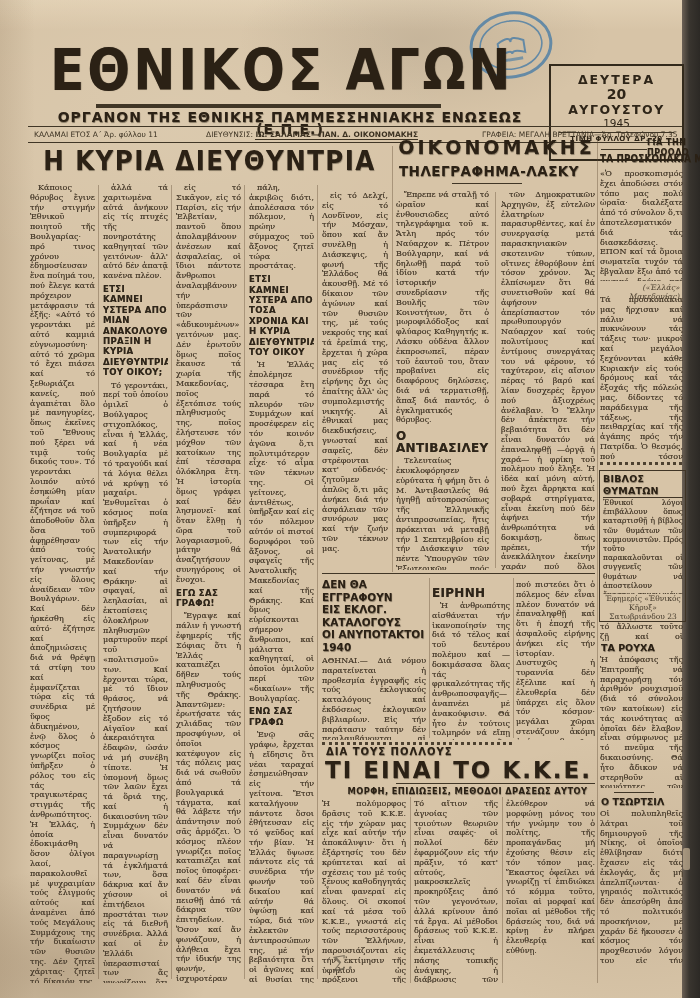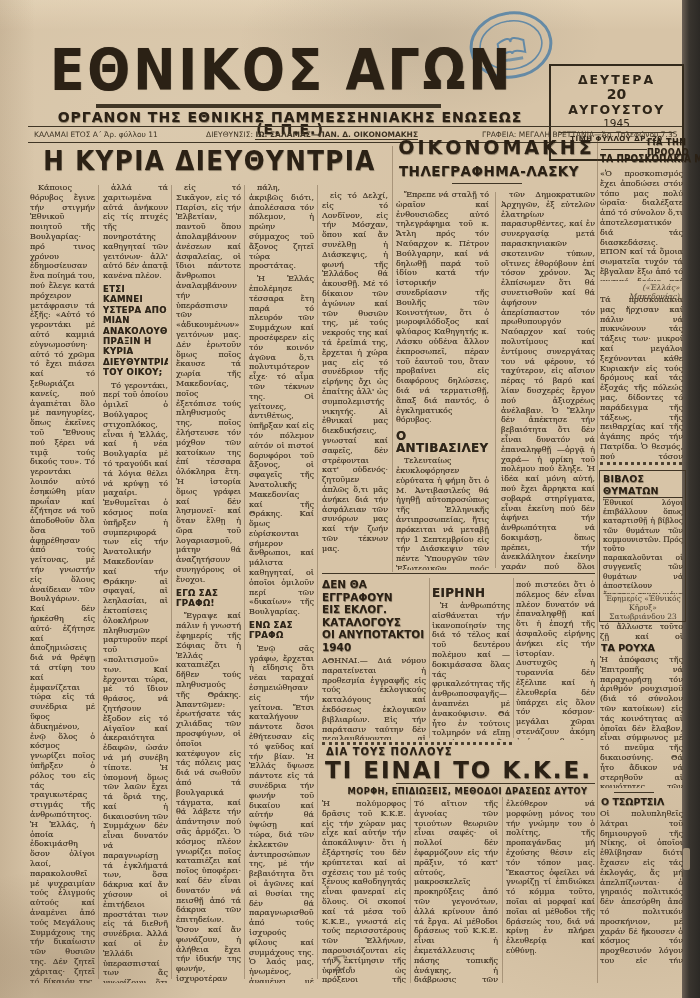--- a/index.html
+++ b/index.html
@@ -80,20 +80,21 @@
       <p class="cap">ΕΤΣΙ ΚΑΜΝΕΙ ΥΣΤΕΡΑ ΑΠΟ ΜΙΑΝ ΑΝΑΚΟΛΟΥΘΟΝ ΠΡΑΞΙΝ Η ΚΥΡΙΑ ΔΙΕΥΘΥΝΤΡΙΑ ΤΟΥ ΟΙΚΟΥ;</p>
       <p>Τό γεροντάκι, περί τοῦ ὁποίου ὁμιλεῖ ὁ Βούλγαρος στιχοπλόκος, εἶναι ἡ Ἑλλάς, καί ἡ νέα Βουλγαρία μέ τό τραγούδι καί τά λόγια θέλει νά κρύψῃ τό μαχαίρι. Ἐνθυμεῖται ὁ κόσμος ποία ὑπῆρξεν ἡ συμπεριφορά των εἰς τήν Ἀνατολικήν Μακεδονίαν καί τήν Θράκην· αἱ σφαγαί, αἱ λεηλασίαι, αἱ ἐκτοπίσεις ὁλοκλήρων πληθυσμῶν μαρτυροῦν περί τοῦ «πολιτισμοῦ» των. Καί ἔρχονται τώρα, μέ τό ἴδιον θράσος, νά ζητήσουν ἔξοδον εἰς τό Αἰγαῖον καί ἀκεραιότητα ἐδαφῶν, ὡσάν νά μή συνέβη τίποτε. Ἡ ὑπομονή ὅμως τῶν λαῶν ἔχει τά ὅριά της, καί ἡ δικαιοσύνη τῶν Συμμάχων δέν εἶναι δυνατόν νά παραγνωρίσῃ τά ἐγκλήματά των, ὅσα δάκρυα καί ἄν χύσουν οἱ ἐπιτήδειοι προστάται των εἰς τά διεθνῆ συνέδρια. Ἀλλά καί οἱ ἐν Ἑλλάδι ὑπερασπισταί των ἄς γνωρίζουν ὅτι ὁ λαός μας ἔχει μνήμην· ἐνθυμεῖται ποῖοι ἐπανηγύριζον διά τάς νίκας τοῦ ἄξονος καί ποῖοι ἔκλαιον διά τάς νίκας τῶν Συμμάχων.</p>
     </div>
     <div class="abs bt" style="left:176px;top:183px;width:65px;height:800px;">
       <p>εἰς τό Σικᾶγον, εἰς τό Παρίσι, εἰς τήν Ἐλβετίαν, παντοῦ ὅπου ἀπολαμβάνουν ἀνέσεων καί ἀσφαλείας, οἱ ἴδιοι πάντοτε ἄνθρωποι ἀναλαμβάνουν τήν ὑπεράσπισιν τῶν «ἀδικουμένων» γειτόνων μας. Δέν ἐρωτοῦν ὅμως ποῖος ἔκαυσε τά χωρία τῆς Μακεδονίας, ποῖος ἐξετόπισε τούς πληθυσμούς της, ποῖος ἐλήστευσε τόν μόχθον τῶν κατοίκων της ἐπί τέσσαρα ὁλόκληρα ἔτη. Ἡ ἱστορία ὅμως γράφει καί δέν λησμονεῖ· καί ὅταν ἔλθῃ ἡ ὥρα τοῦ λογαριασμοῦ, μάτην θά ἀναζητήσουν συνηγόρους οἱ ἔνοχοι.</p>
       <p class="cap">ΕΓΩ ΣΑΣ ΓΡΑΦΩ!</p>
       <p>Ἔγραψε καί πάλιν ἡ γνωστή ἐφημερίς τῆς Σόφιας ὅτι ἡ Ἑλλάς καταπιέζει δῆθεν τούς πληθυσμούς τῆς Θράκης. Ἀπαντῶμεν: ἐρωτήσατε τάς χιλιάδας τῶν προσφύγων, οἱ ὁποῖοι κατέφυγον εἰς τάς πόλεις μας διά νά σωθοῦν ἀπό τά βουλγαρικά τάγματα, καί θά λάβετε τήν ἀπάντησιν πού σᾶς ἁρμόζει. Ὁ κόσμος πλέον γνωρίζει ποῖος καταπιέζει καί ποῖος ὑποφέρει· καί δέν εἶναι δυνατόν νά πεισθῇ ἀπό τά δάκρυα τῶν ἐπιτηδείων. Ὅσον καί ἄν φωνάζουν, ἡ ἀλήθεια ἔχει τήν ἰδικήν της φωνήν, ἰσχυροτέραν ἀπό ὅλας τάς προπαγάνδας.</p>
     </div>
     <div class="abs bt" style="left:249px;top:183px;width:65px;height:800px;">
       <p>πάλη, ἀκριβῶς διότι, ἀπολέσασα τόν πόλεμον, ἡ πρώην σύμμαχος τοῦ ἄξονος ζητεῖ τώρα προστάτας.</p>
+      <p class="cap">ΕΤΣΙ ΚΑΜΝΕΙ ΥΣΤΕΡΑ ΑΠΟ ΤΟΣΑ ΧΡΟΝΙΑ ΚΑΙ Η ΚΥΡΙΑ ΔΙΕΥΘΥΝΤΡΙΑ ΤΟΥ ΟΙΚΟΥ</p>
       <p>Ἡ Ἑλλάς ἐπολέμησε τέσσαρα ἔτη παρά τό πλευρόν τῶν Συμμάχων καί προσέφερεν εἰς τόν κοινόν ἀγῶνα ὅ,τι πολυτιμότερον εἶχε· τό αἷμα τῶν τέκνων της. Οἱ γείτονες, ἀντιθέτως, ὑπῆρξαν καί εἰς τόν πόλεμον αὐτόν οἱ πιστοί δορυφόροι τοῦ ἄξονος, οἱ σφαγεῖς τῆς Ἀνατολικῆς Μακεδονίας καί τῆς Θράκης. Καί ὅμως εὑρίσκονται σήμερον ἄνθρωποι, καί μάλιστα καθηγηταί, οἱ ὁποῖοι ὁμιλοῦν περί τῶν «δικαίων» τῆς Βουλγαρίας.</p>
       <p class="cap">ΕΝΩ ΣΑΣ ΓΡΑΦΩ</p>
       <p>Ἐνῷ σᾶς γράφω, ἔρχεται ἡ εἴδησις ὅτι νέαι ταραχαί ἐσημειώθησαν εἰς τήν γείτονα. Ἔτσι καταλήγουν πάντοτε ὅσοι ἐθήτευσαν εἰς τό ψεῦδος καί τήν βίαν. Ἡ Ἑλλάς ὕψωσε πάντοτε εἰς τά συνέδρια τήν φωνήν τοῦ δικαίου καί αὐτήν θά ὑψώσῃ καί τώρα, διά τῶν ἐκλεκτῶν ἀντιπροσώπων της, μέ τήν βεβαιότητα ὅτι οἱ ἀγῶνες καί αἱ θυσίαι της δέν θά παραγνωρισθοῦν ἀπό τούς ἰσχυρούς φίλους καί συμμάχους της. Ὁ λαός μας, ἡνωμένος, ἀναμένει μέ πίστιν τήν ὥραν τῆς δικαιώσεως.</p>
     </div>
     <div class="abs bt" style="left:322px;top:167px;width:66px;height:388px;margin-top:24px;">
       <p>εἰς τό Δελχί, εἰς τό Λονδῖνον, εἰς τήν Μόσχαν, ὅπου καί ἄν συνέλθῃ ἡ Διάσκεψις, ἡ φωνή τῆς Ἑλλάδος θά ἀκουσθῇ. Μέ τό δίκαιον τῶν ἀγώνων καί τῶν θυσιῶν της, μέ τούς νεκρούς της καί τά ἐρείπιά της, ἔρχεται ἡ χώρα μας εἰς τό συνέδριον τῆς εἰρήνης ὄχι ὡς ἐπαίτης ἀλλ' ὡς συμπολεμιστής νικητής. Αἱ ἐθνικαί μας διεκδικήσεις, γνωσταί καί σαφεῖς, δέν στρέφονται κατ' οὐδενός· ζητοῦμεν ἁπλῶς ὅ,τι μᾶς ἀνήκει διά τήν ἀσφάλειαν τῶν συνόρων μας καί τήν ζωήν τῶν τέκνων μας.</p>
     </div>
 
     <div class="abs vrule" style="left:98px;top:185px;height:794px;"></div>
     <div class="abs vrule" style="left:171px;top:185px;height:794px;"></div>

